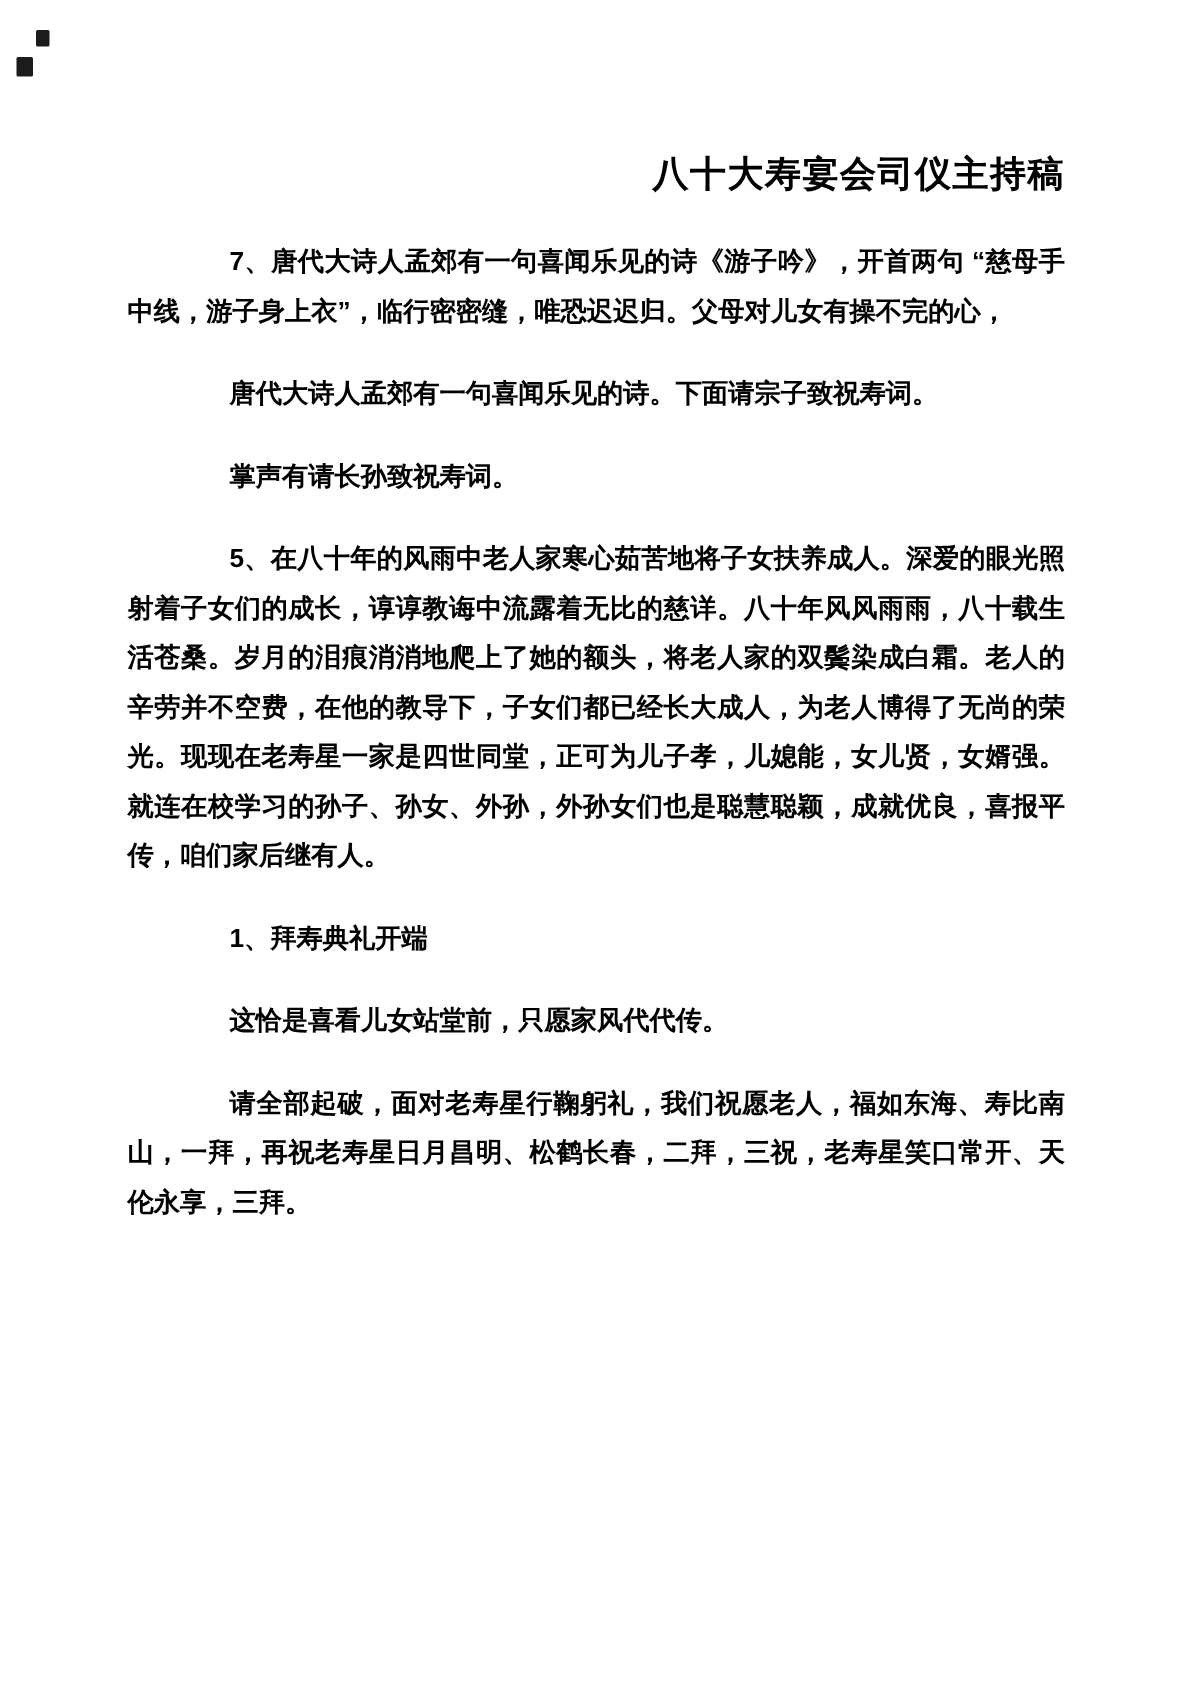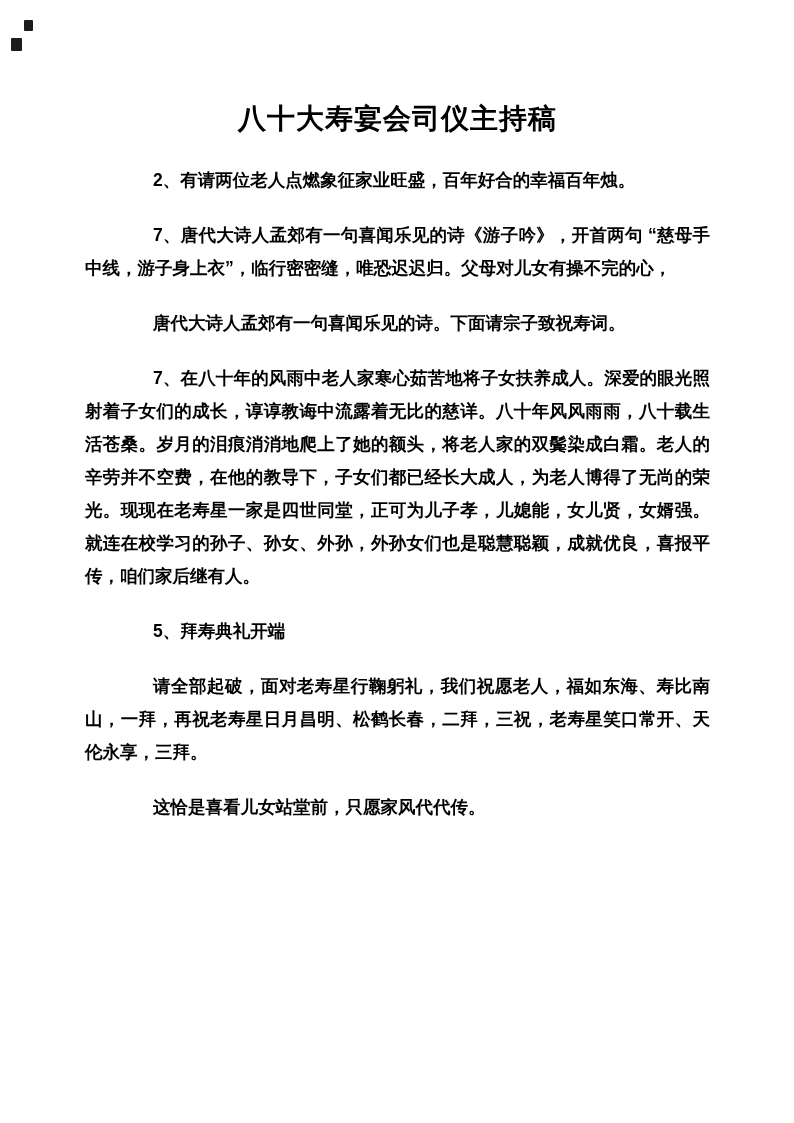--- a/index.html
+++ b/index.html
@@ -24,45 +24,45 @@
   .artifact.a1 { left: 24px; top: 20px; width: 9px;  height: 11px; }
   .artifact.a2 { left: 11px; top: 38px; width: 11px; height: 13px; }
   .content {
     position: absolute;
     left: 85px;
     top: 100px;
     width: 625px;
   }
   .doc-title {
     margin: 0 0 26px 0;
-    font-size: 28px;
+    font-size: 24px;
     font-weight: bold;
-    text-align: center;
+    text-align: right;
     letter-spacing: 1px;
   }
   .doc-para {
     margin: 0 0 22px 0;
     font-size: 17.5px;
     font-weight: bold;
     line-height: 33px;
     text-align: justify;
     text-indent: 68px;
   }
 </style>
 </head>
 <body>
 
 <div class="page">
   <span class="artifact a1"></span>
   <span class="artifact a2"></span>
   <div class="content">
     <h1 class="doc-title">八十大寿宴会司仪主持稿</h1>
     <div id="paragraphs">
-        <p class="doc-para">2、有请两位老人点燃象征家业旺盛，百年好合的幸福百年烛。</p>
         <p class="doc-para">7、唐代大诗人孟郊有一句喜闻乐见的诗《游子吟》，开首两句 “慈母手中线，游子身上衣”，临行密密缝，唯恐迟迟归。父母对儿女有操不完的心，</p>
         <p class="doc-para">唐代大诗人孟郊有一句喜闻乐见的诗。下面请宗子致祝寿词。</p>
-        <p class="doc-para">7、在八十年的风雨中老人家寒心茹苦地将子女扶养成人。深爱的眼光照射着子女们的成长，谆谆教诲中流露着无比的慈详。八十年风风雨雨，八十载生活苍桑。岁月的泪痕消消地爬上了她的额头，将老人家的双鬓染成白霜。老人的辛劳并不空费，在他的教导下，子女们都已经长大成人，为老人博得了无尚的荣光。现现在老寿星一家是四世同堂，正可为儿子孝，儿媳能，女儿贤，女婿强。就连在校学习的孙子、孙女、外孙，外孙女们也是聪慧聪颖，成就优良，喜报平传，咱们家后继有人。</p>
-        <p class="doc-para">5、拜寿典礼开端</p>
+        <p class="doc-para">掌声有请长孙致祝寿词。</p>
+        <p class="doc-para">5、在八十年的风雨中老人家寒心茹苦地将子女扶养成人。深爱的眼光照射着子女们的成长，谆谆教诲中流露着无比的慈详。八十年风风雨雨，八十载生活苍桑。岁月的泪痕消消地爬上了她的额头，将老人家的双鬓染成白霜。老人的辛劳并不空费，在他的教导下，子女们都已经长大成人，为老人博得了无尚的荣光。现现在老寿星一家是四世同堂，正可为儿子孝，儿媳能，女儿贤，女婿强。就连在校学习的孙子、孙女、外孙，外孙女们也是聪慧聪颖，成就优良，喜报平传，咱们家后继有人。</p>
+        <p class="doc-para">1、拜寿典礼开端</p>
+        <p class="doc-para">这恰是喜看儿女站堂前，只愿家风代代传。</p>
         <p class="doc-para">请全部起破，面对老寿星行鞠躬礼，我们祝愿老人，福如东海、寿比南山，一拜，再祝老寿星日月昌明、松鹤长春，二拜，三祝，老寿星笑口常开、天伦永享，三拜。</p>
-        <p class="doc-para">这恰是喜看儿女站堂前，只愿家风代代传。</p>
       </div>
   </div>
 </div>
 
 </body></html>

